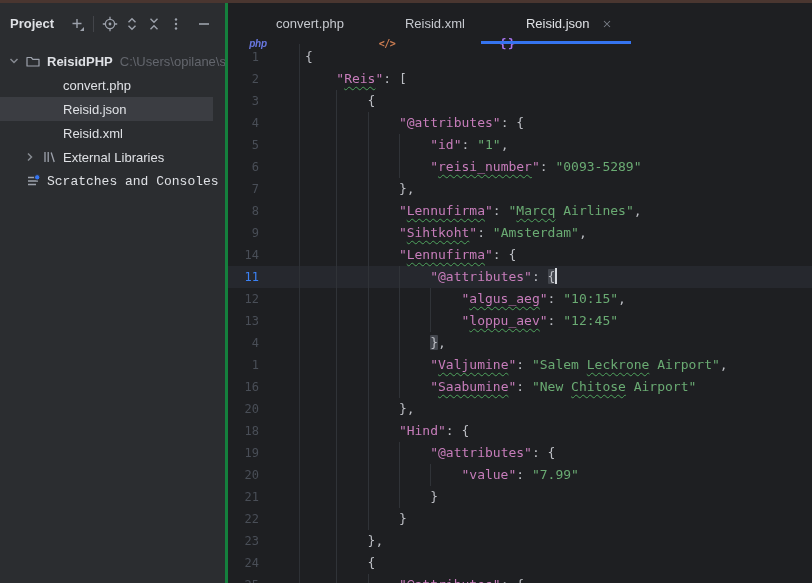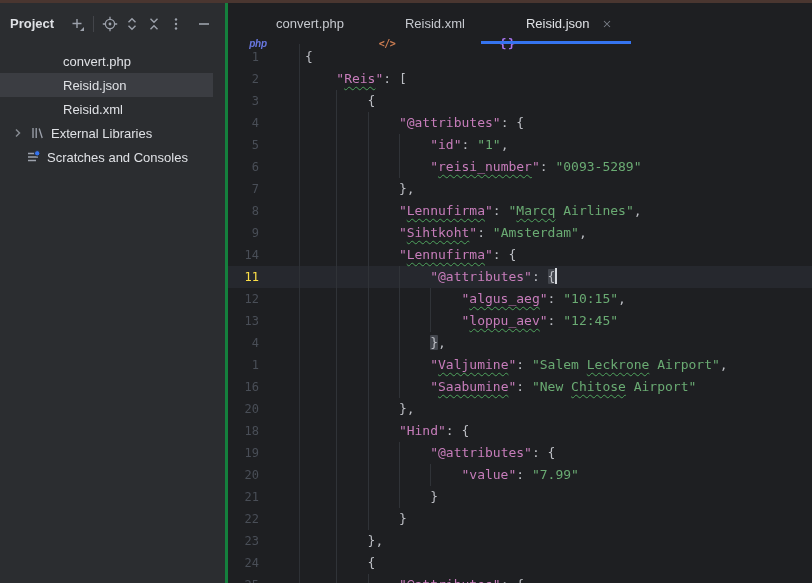--- a/index.html
+++ b/index.html
@@ -38,21 +38,21 @@
        font-size:13px;color:#c6c9cf;cursor:default;}
   .tab.active{color:#dfe1e5;}
   .tab-underline{position:absolute;left:0;right:0;bottom:0;height:3px;background:var(--accent);}
   .tab-close{display:flex;align-items:center;justify-content:center;width:16px;height:16px;margin-left:2px;border-radius:3px;}
 
   
   .editor{flex:1;display:flex;min-height:0;overflow:hidden;font-family:"DejaVu Sans Mono",monospace;}
   .gutter{width:72px;flex:none;border-right:1px solid #2e3136;padding-top:2px;box-sizing:border-box;}
   .gutter-num{height:22px;line-height:22px;text-align:right;padding-right:40px;
               font-size:12px;color:#494e57;}
-  .gutter-num.active{background:#26282e;color:#fde047;text-align:right;}
+  .gutter-num.active{background:#26282e;color:#3b82f6;text-align:right;}
   .code{flex:1;min-width:0;padding-top:2px;overflow:hidden;}
   .code-line{height:22px;line-height:22px;font-size:13px;white-space:pre;padding-left:5px;color:#bcbec4;}
   .code-line.active{background:#26282e;}
   .tok-key{color:var(--c-key);}
   .tok-str{color:var(--c-str);}
   .tok-punc{color:#bcbec4;}
   .sq{text-decoration-line:underline;text-decoration-style:wavy;
       text-decoration-color:var(--c-squiggle);text-decoration-thickness:1px;text-underline-offset:3px;}
   .hl{background:#43464d;border-radius:1px;}
   .ind{display:inline-block;width:4ch;height:22px;vertical-align:top;box-sizing:border-box;
@@ -104,20 +104,34 @@
             </div>
             <div class="tb-spacer"></div>
             <div class="tb-icon">
               <svg width="16" height="16" viewBox="0 0 16 16" fill="none">
                 <path d="M3 8h10" stroke="#9da2ac" stroke-width="1.6"></path>
               </svg>
             </div>
           </div>
       </div>
       <div class="tree" id="project-tree">
+          <div class="tree-row" style="padding-left: 4px;">
+            <span class="chevron-slot">
+              <svg width="16" height="16" viewBox="0 0 16 16" fill="none">
+                <path d="M4.5 6 8 9.5 11.5 6" stroke="#868a91" stroke-width="1.5"></path>
+              </svg>
+            </span>
+            <span class="tree-icon">
+              <svg width="16" height="16" viewBox="0 0 16 16" fill="none">
+                <path d="M2 4.5h4.3l1.5 1.8H14V13H2z" stroke="#9da2ac" stroke-width="1.2" stroke-linejoin="round"></path>
+              </svg>
+            </span>
+            <span class="tree-label bold">ReisidPHP</span>
+            <span class="tree-path">C:\Users\opilane\s</span>
+          </div>
           <div class="tree-row" style="padding-left: 20px;">
             <span class="chevron-slot"></span>
             <span class="tree-icon">
               <span class="fi fi-php" style="width:17px">php</span>
             </span>
             <span class="tree-label">convert.php</span>
           </div>
           <div class="tree-row selected" style="padding-left: 20px; margin-right: 12px;">
             <span class="chevron-slot"></span>
             <span class="tree-icon">
@@ -125,34 +139,34 @@
             </span>
             <span class="tree-label">Reisid.json</span>
           </div>
           <div class="tree-row" style="padding-left: 20px;">
             <span class="chevron-slot"></span>
             <span class="tree-icon">
               <span class="fi fi-xml" style="width:17px">&lt;/&gt;</span>
             </span>
             <span class="tree-label">Reisid.xml</span>
           </div>
-          <div class="tree-row" style="padding-left: 8px;">
+          <div class="tree-row" style="padding-left: 20px;">
             <span class="chevron-slot">
               <svg width="16" height="16" viewBox="0 0 16 16" fill="none">
                 <path d="M6 4.5 9.5 8 6 11.5" stroke="#868a91" stroke-width="1.5"></path>
               </svg>
             </span>
             <span class="tree-icon">
               <svg width="16" height="16" viewBox="0 0 16 16" fill="none">
                 <path d="M4 3v10M7.2 3v10M10.2 3.5l3 9.5" stroke="#9da2ac" stroke-width="1.3"></path>
               </svg>
             </span>
             <span class="tree-label">External Libraries</span>
           </div>
-          <div class="tree-row" style="padding-left: 4px;">
+          <div class="tree-row" style="padding-left: 4px; font-family: Liberation Mono, monospace;">
             <span class="chevron-slot"></span>
             <span class="tree-icon">
               <svg width="16" height="16" viewBox="0 0 16 16" fill="none">
                 <path d="M3 4.5h6.5M3 8h10M3 11.5h8" stroke="#9da2ac" stroke-width="1.3"></path>
                 <circle cx="12.2" cy="4.3" r="2.7" fill="#3574f0" stroke="#2b2d30"></circle>
               </svg>
             </span>
             <span class="tree-label">Scratches and Consoles</span>
           </div>
         </div>

